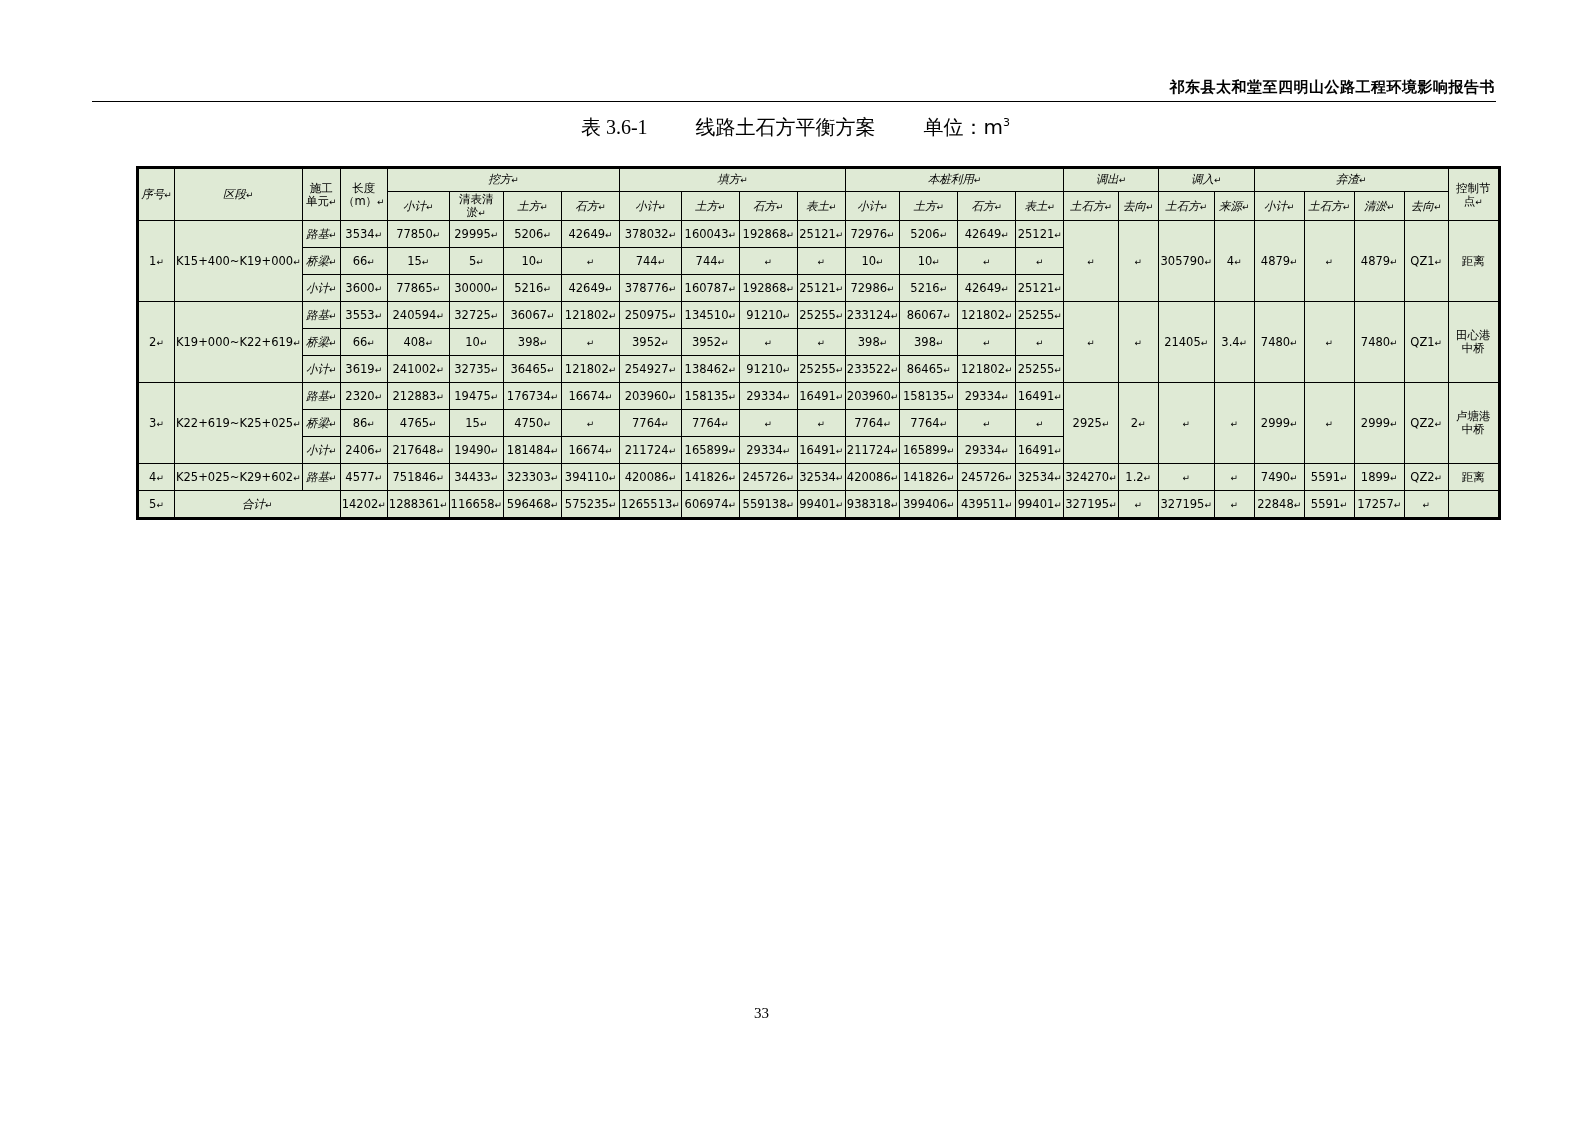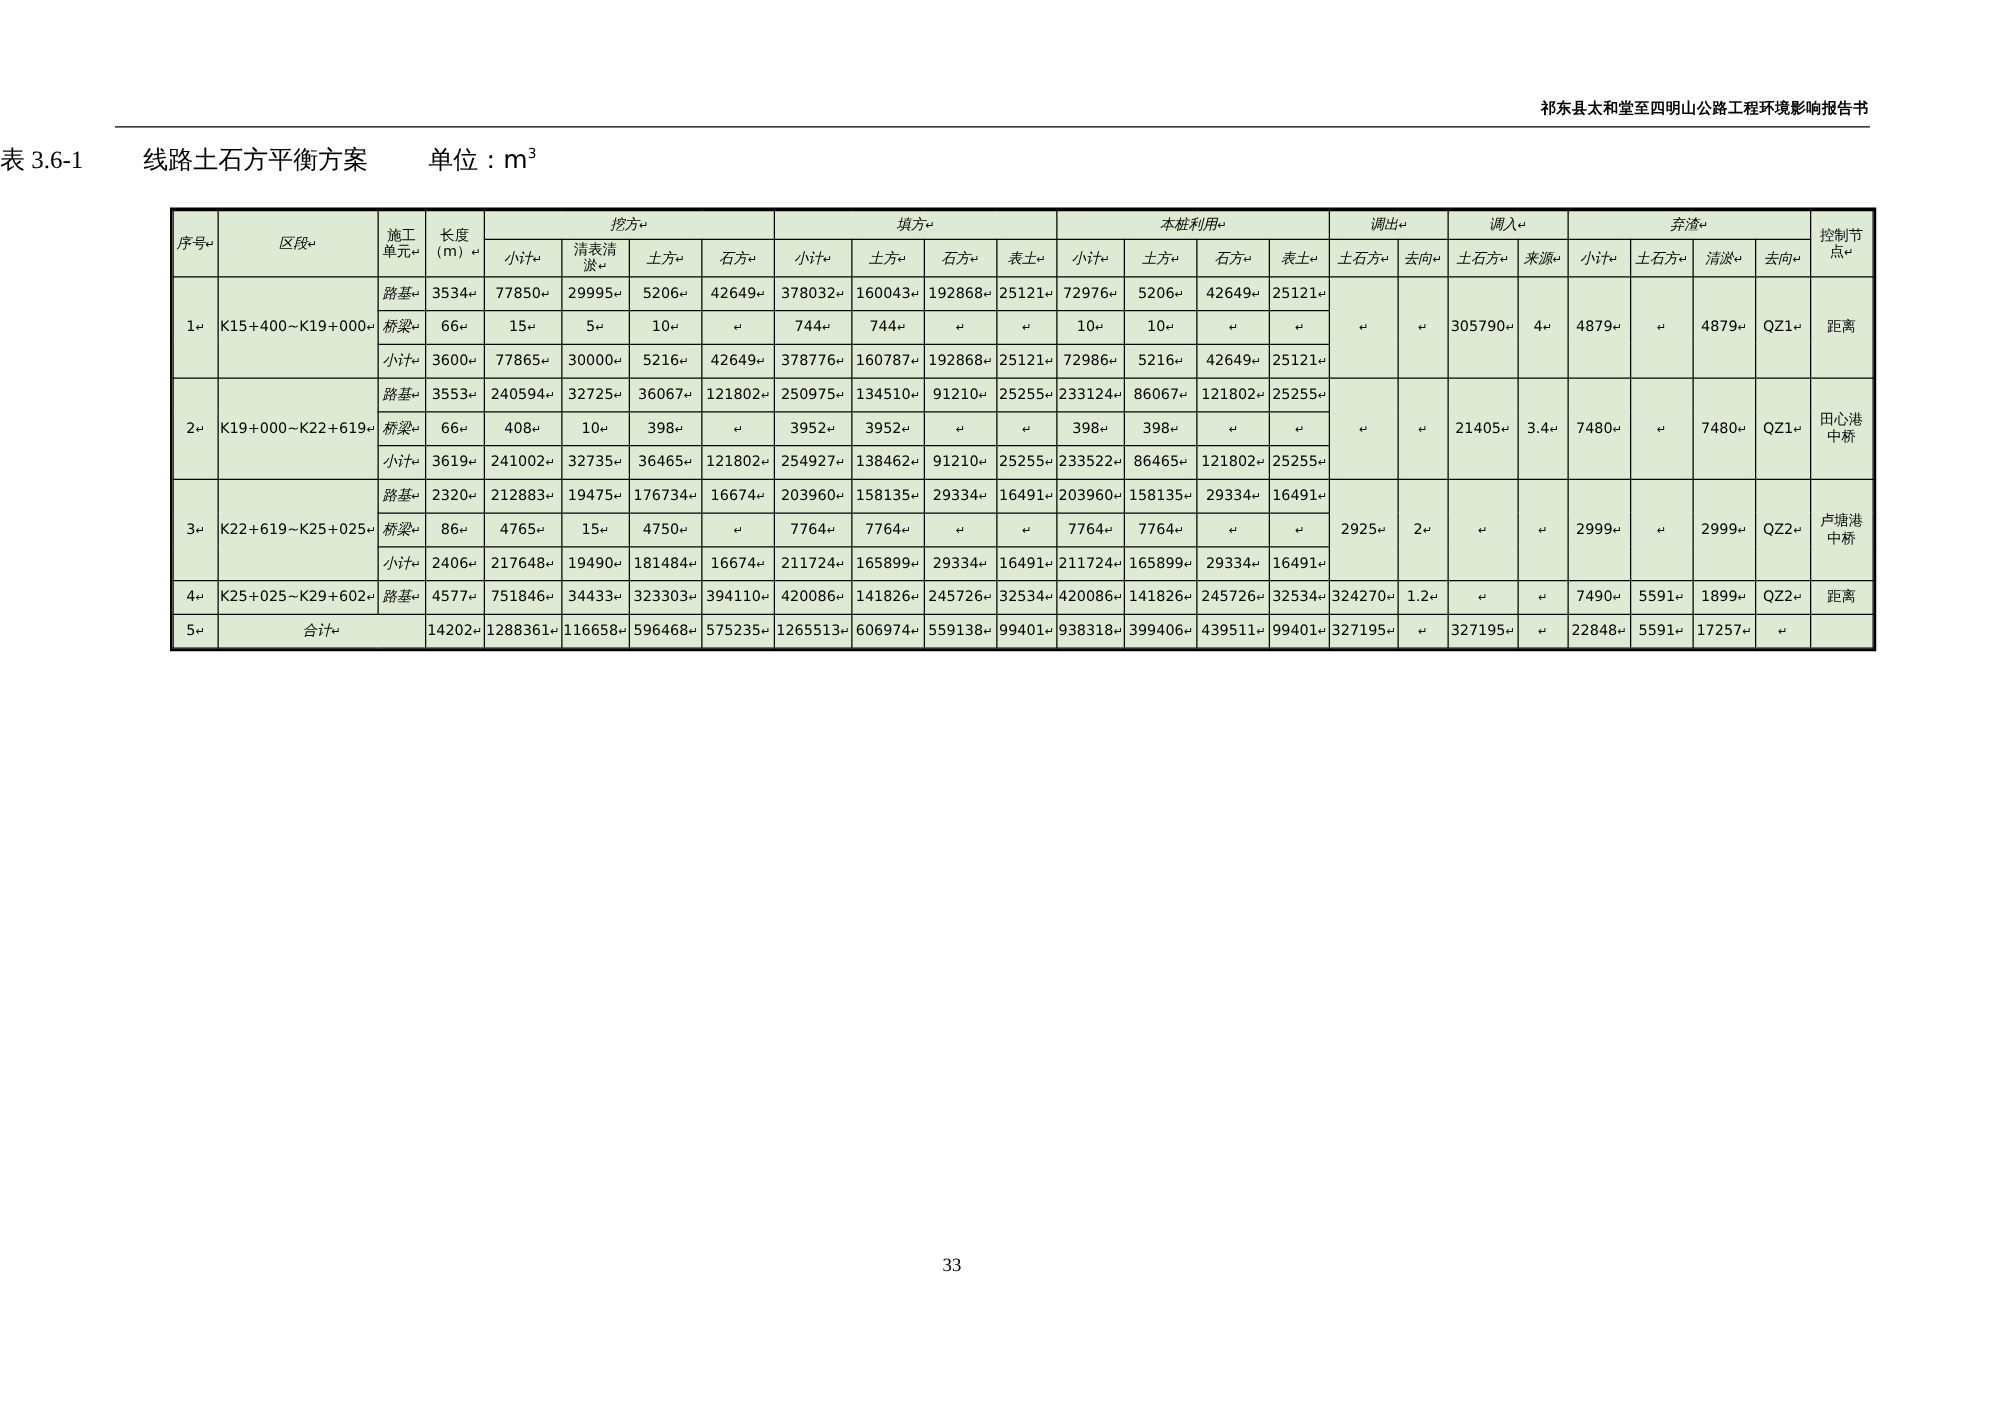--- a/index.html
+++ b/index.html
@@ -20,39 +20,39 @@
     width: 1591px;
     height: 1125px;
     box-sizing: border-box;
   }
   .header {
     position: absolute;
     top: 78px;
     left: 96px;
     right: 96px;
     text-align: right;
-    font-size: 12px;
+    font-size: 15px;
     font-family: "DejaVu Sans", sans-serif;
     font-weight: bold;
     letter-spacing: 0.5px;
     padding-bottom: 4px;
   }
   .header-rule {
     position: absolute;
     top: 101px;
     left: 92px;
     width: 1404px;
     border-bottom: 1.5px solid #000;
   }
   .table-title {
     position: absolute;
     top: 114px;
     left: 0;
     width: 1591px;
-    text-align: left;
+    text-align: center;
     font-size: 20px;
     font-family: "DejaVu Sans", sans-serif;
   }
   .table-title .t-num {
     font-family: "Liberation Serif", serif;
   }
   .table-title .gap1 { display: inline-block; width: 48px; }
   .table-title .gap2 { display: inline-block; width: 48px; }
   sup { font-size: 11px; vertical-align: super; }
 

